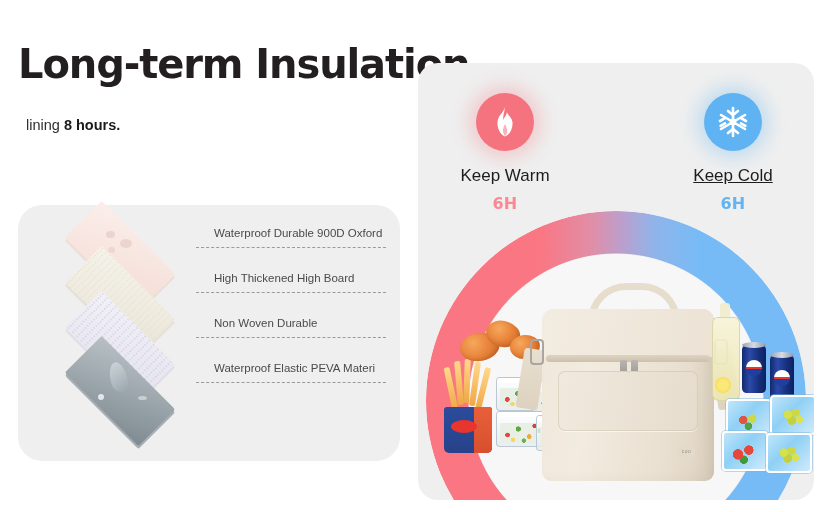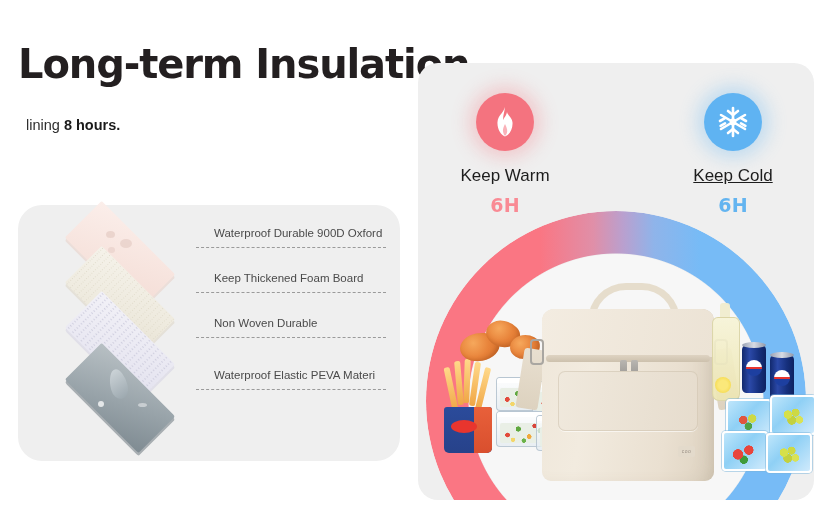--- a/index.html
+++ b/index.html
@@ -30,21 +30,21 @@
 
   
   .layers-card{
     position:absolute;left:18px;top:205px;width:382px;height:256px;
     background:#efefef;border-radius:24px;
   }
   .layer-row{position:absolute;left:0;width:382px;height:64px;}
   .layer-row.r0{top:8px;}
   .layer-row.r1{top:53px;}
   .layer-row.r2{top:98px;}
-  .layer-row.r3{top:150px;text-align:center;}
+  .layer-row.r3{top:143px;text-align:center;}
 
   
   .plate{
     position:absolute;left:28px;top:6px;width:148px;height:74px;
   }
   .plate .top{
     position:absolute;left:0;top:0;width:104px;height:104px;
     transform:rotate(45deg) scale(1,0.5);
     transform-origin:50% 50%;
     margin-left:22px;margin-top:-15px;
@@ -120,21 +120,21 @@
   .badge.warm{left:58px;top:30px;background:#f4737f;box-shadow:0 0 18px 7px rgba(244,115,127,.30);}
   .badge.cold{left:286px;top:30px;background:#5fb3f2;box-shadow:0 0 18px 7px rgba(95,179,242,.32);}
 
   .badge-label{
     position:absolute;font-size:17px;color:#1d1d1d;text-align:center;width:150px;
   }
   .badge-label.warm{left:12px;top:103px;}
   .badge-label.cold{left:240px;top:103px;text-decoration:underline;}
 
   .badge-hours{
-    position:absolute;font-size:19px;font-weight:bold;text-align:center;width:150px;
+    position:absolute;font-size:16px;font-weight:bold;text-align:center;width:150px;
     font-family:"DejaVu Sans","Liberation Sans",sans-serif;letter-spacing:.3px;
   }
   .badge-hours.warm{left:12px;top:131px;color:#f98a94;}
   .badge-hours.cold{left:240px;top:131px;color:#63b4f0;}
 
   
   .arch-wrap{
     position:absolute;left:8px;top:148px;width:380px;height:290px;overflow:hidden;
   }
   .arch{
@@ -346,21 +346,21 @@
         <div class="layer-label">Waterproof Durable 900D Oxford</div>
         <div class="layer-line"></div>
       </div>
 
       <div class="layer-row r1">
         <div class="plate p1">
           <div class="edge"></div>
           <div class="top"></div>
           <div class="foam"></div>
         </div>
-        <div class="layer-label">Keep Thickened Foam Board</div>
+        <div class="layer-label">High Thickened High Board</div>
         <div class="layer-line"></div>
       </div>
 
       <div class="layer-row r2">
         <div class="plate p2">
           <div class="edge"></div>
           <div class="top"></div>
           <div class="weave"></div>
         </div>
         <div class="layer-label">Non Woven Durable</div>

